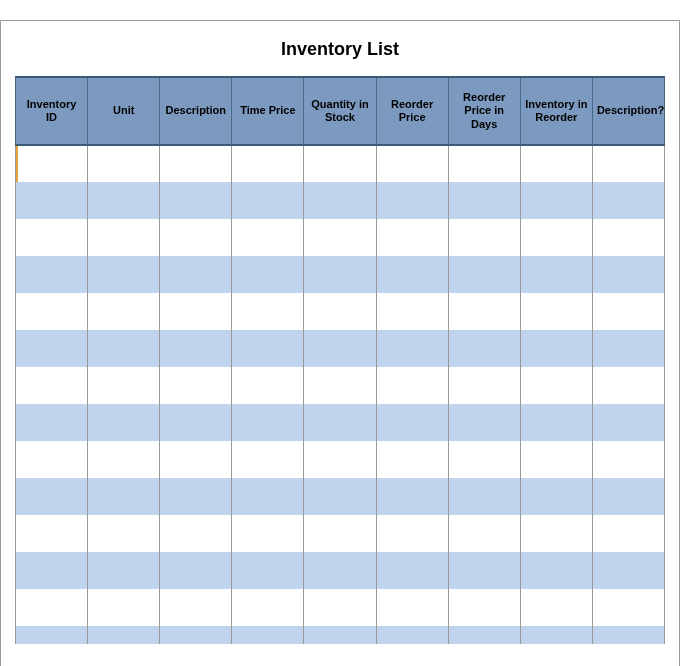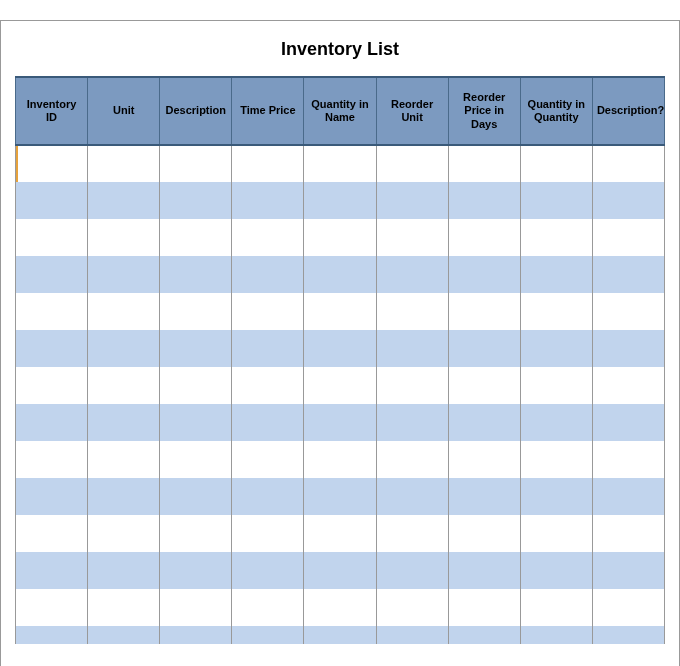--- a/index.html
+++ b/index.html
@@ -64,24 +64,24 @@
 
 <div class="page">
   <div class="title">Inventory List</div>
   <table class="inv">
     <thead>
       <tr>
         <th>Inventory ID</th>
         <th>Unit</th>
         <th>Description</th>
         <th>Time Price</th>
-        <th>Quantity in Name</th>
-        <th>Reorder Unit</th>
+        <th>Quantity in Stock</th>
+        <th>Reorder Price</th>
         <th>Reorder Price in Days</th>
-        <th>Quantity in Quantity</th>
+        <th>Inventory in Reorder</th>
         <th>Description?</th>
       </tr>
     </thead>
     <tbody>
         <tr class="odd">
           <td></td>
           <td></td>
           <td></td>
           <td></td>
           <td></td>

